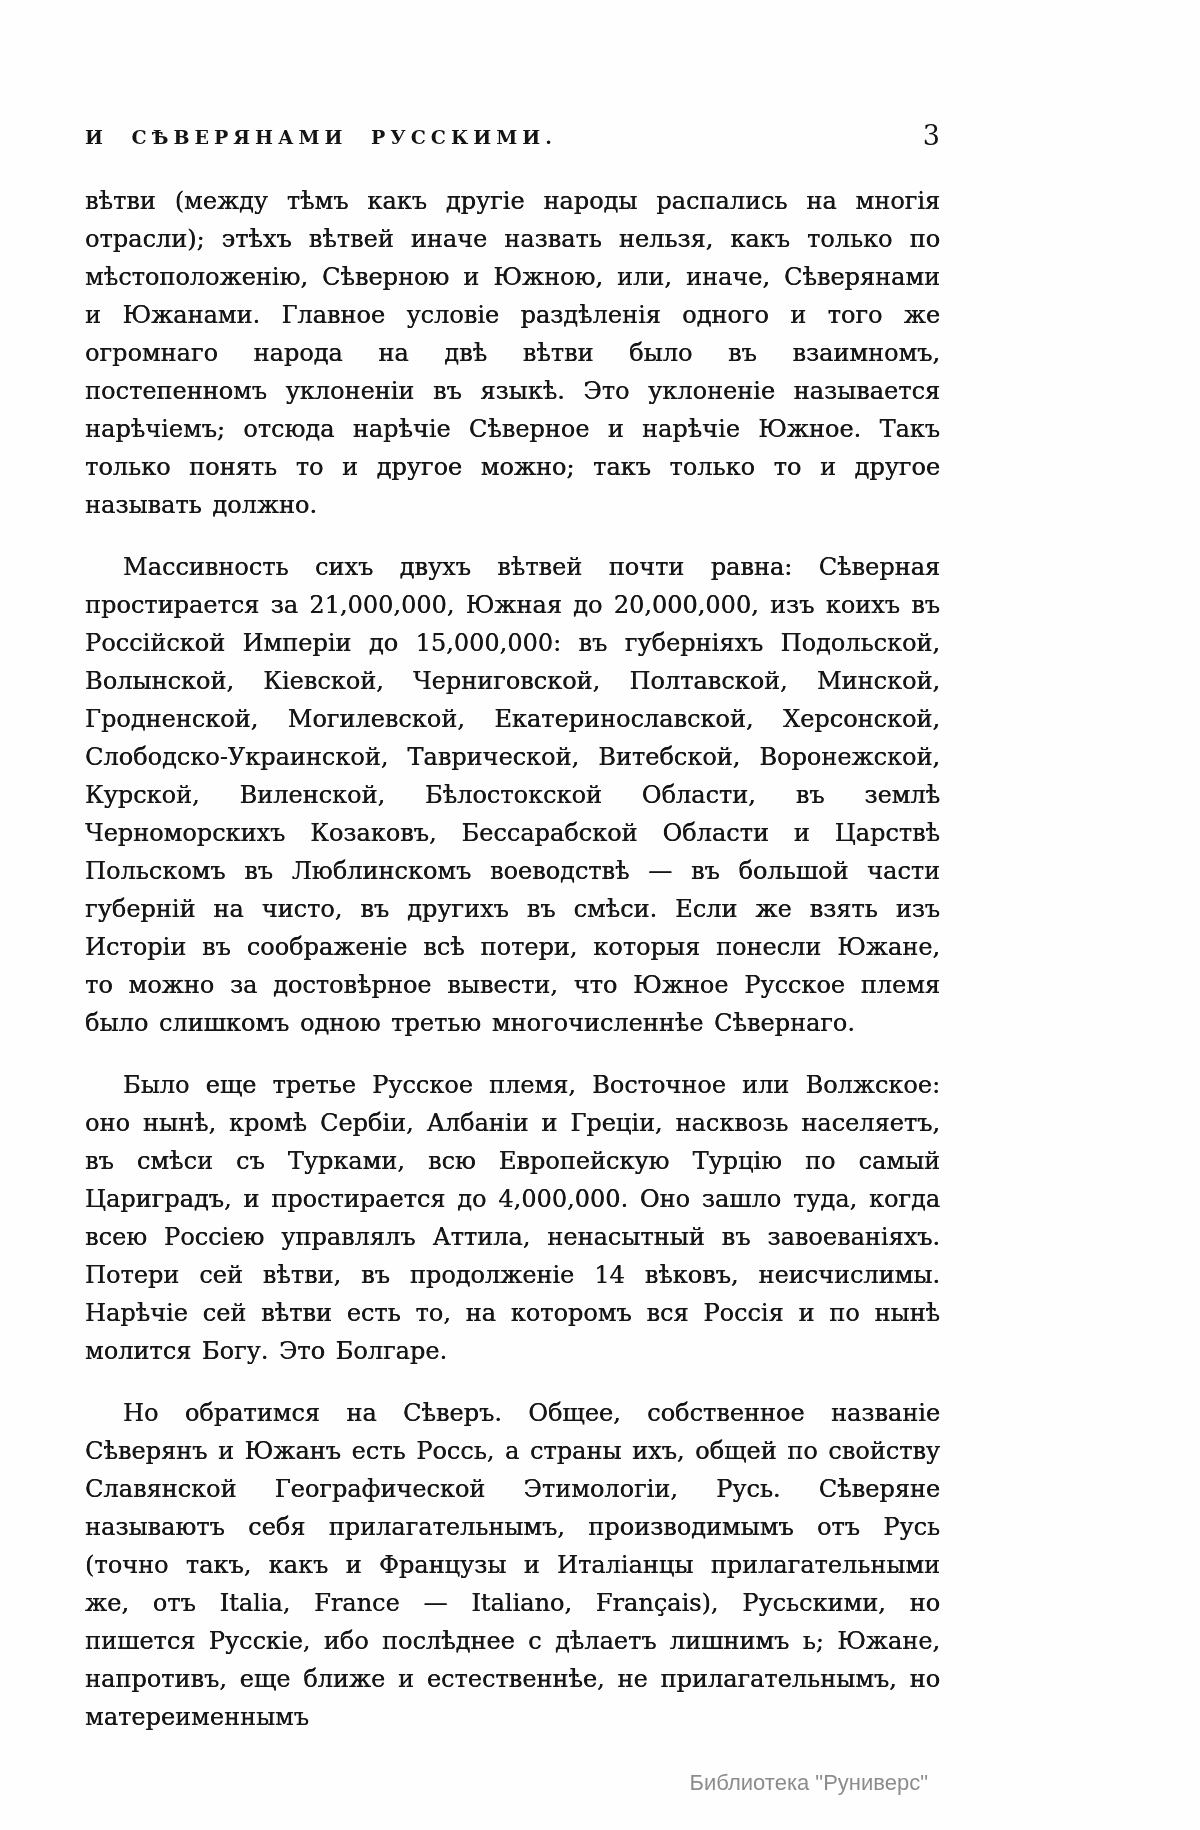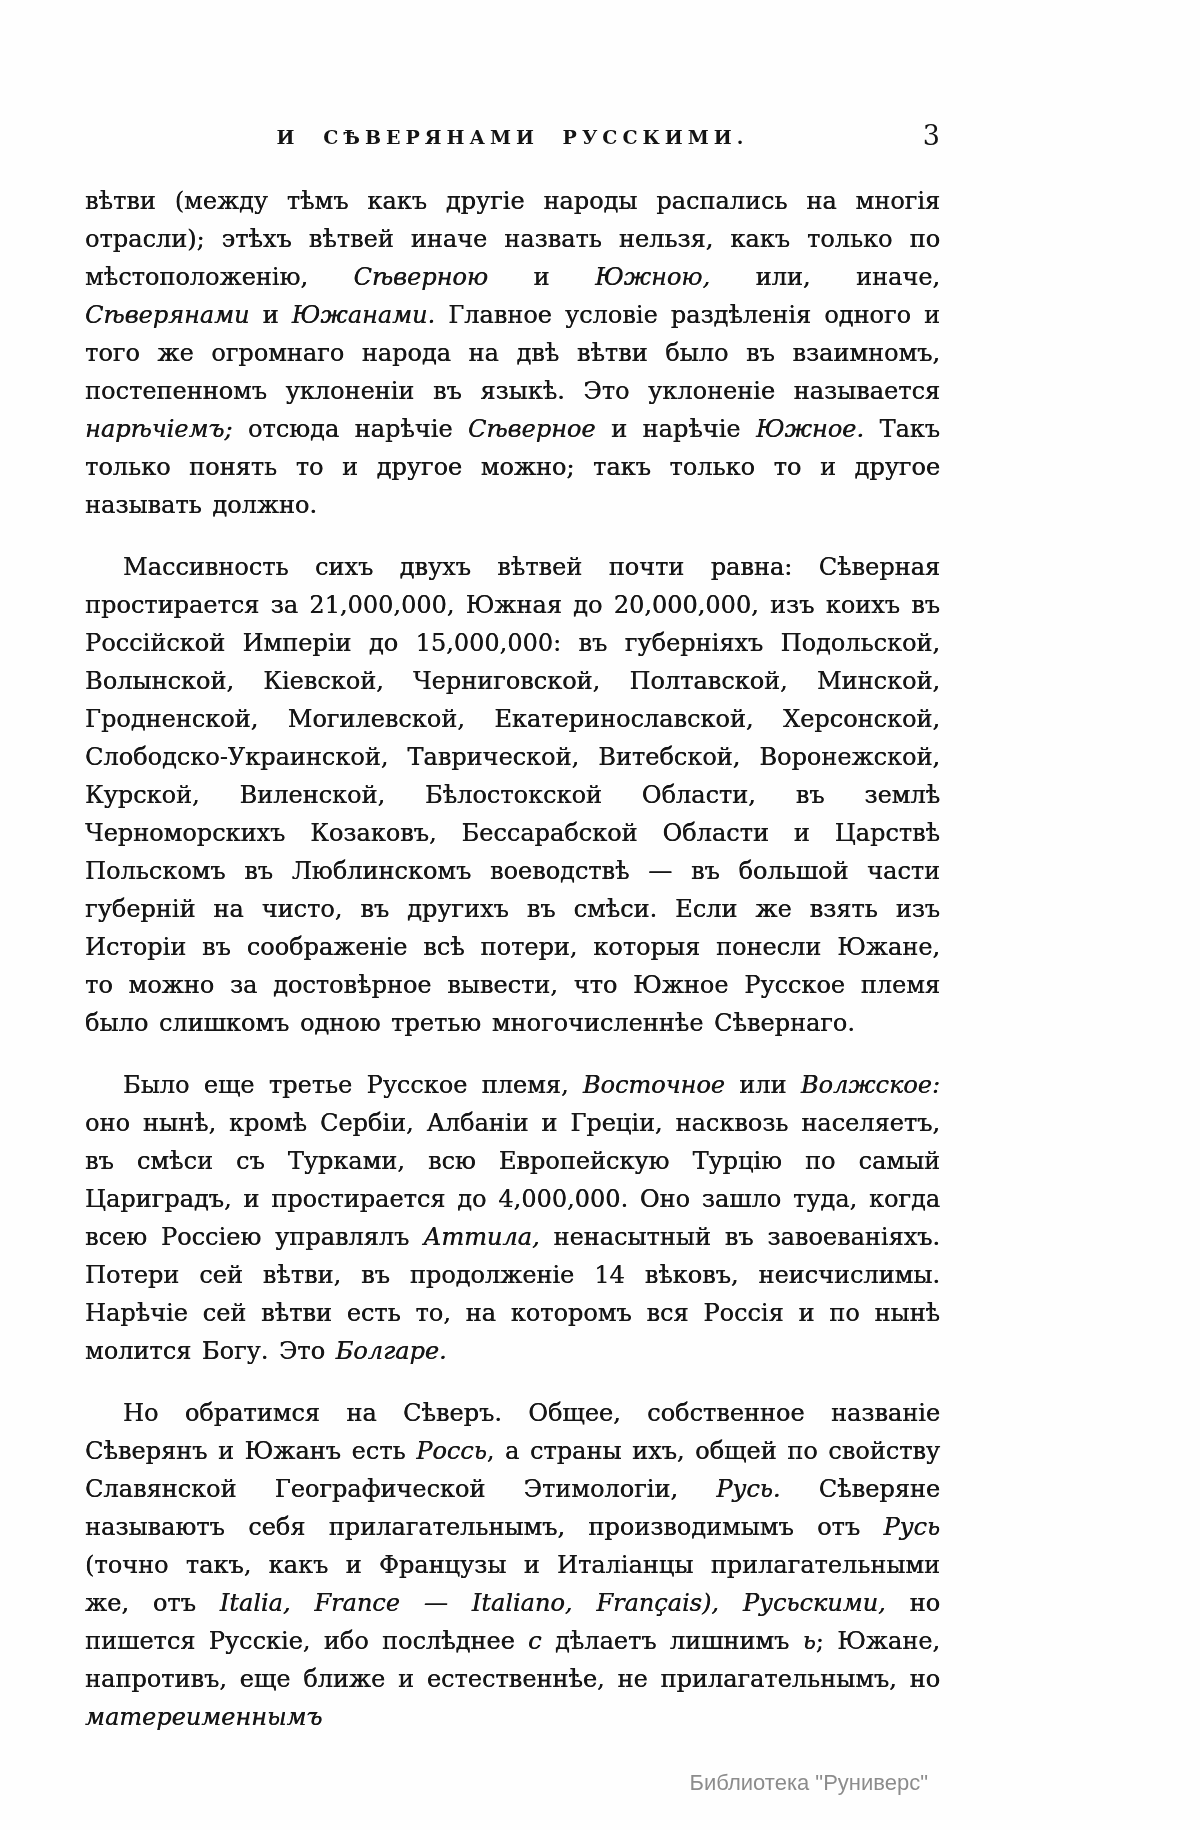--- a/index.html
+++ b/index.html
@@ -11,21 +11,20 @@
     color: #161616;
     overflow: hidden;
   }
   .scan-page {
     position: absolute; inset: 0;
     background: #fefefe;
   }
   .running-title {
     position: absolute;
     top: 126px; left: 85px; width: 855px;
-    text-align: center;
     font-size: 19px;
     font-weight: bold;
     letter-spacing: 5px;
     word-spacing: 12px;
     color: #141414;
   }
   .page-number {
     position: absolute;
     top: 120px; left: 85px; width: 855px;
     text-align: right;
@@ -36,21 +35,21 @@
     position: absolute;
     top: 182px; left: 85px; width: 855px;
     font-size: 24px;
     line-height: 38px;
     text-align: justify;
     word-spacing: 3px;
     text-shadow: 0.35px 0 0 currentColor; 
   }
   .para { margin: 0 0 24px 0; }
   .para.indent { text-indent: 38px; }
-  .it { font-style: italic; }
+  .it { }
   .watermark {
     position: absolute;
     top: 1770px; left: 85px; width: 843px;
     text-align: right;
     font-family: "Liberation Sans", sans-serif;
     font-size: 22px;
     color: #8c8c8c;
   }
 </style>
 </head>

